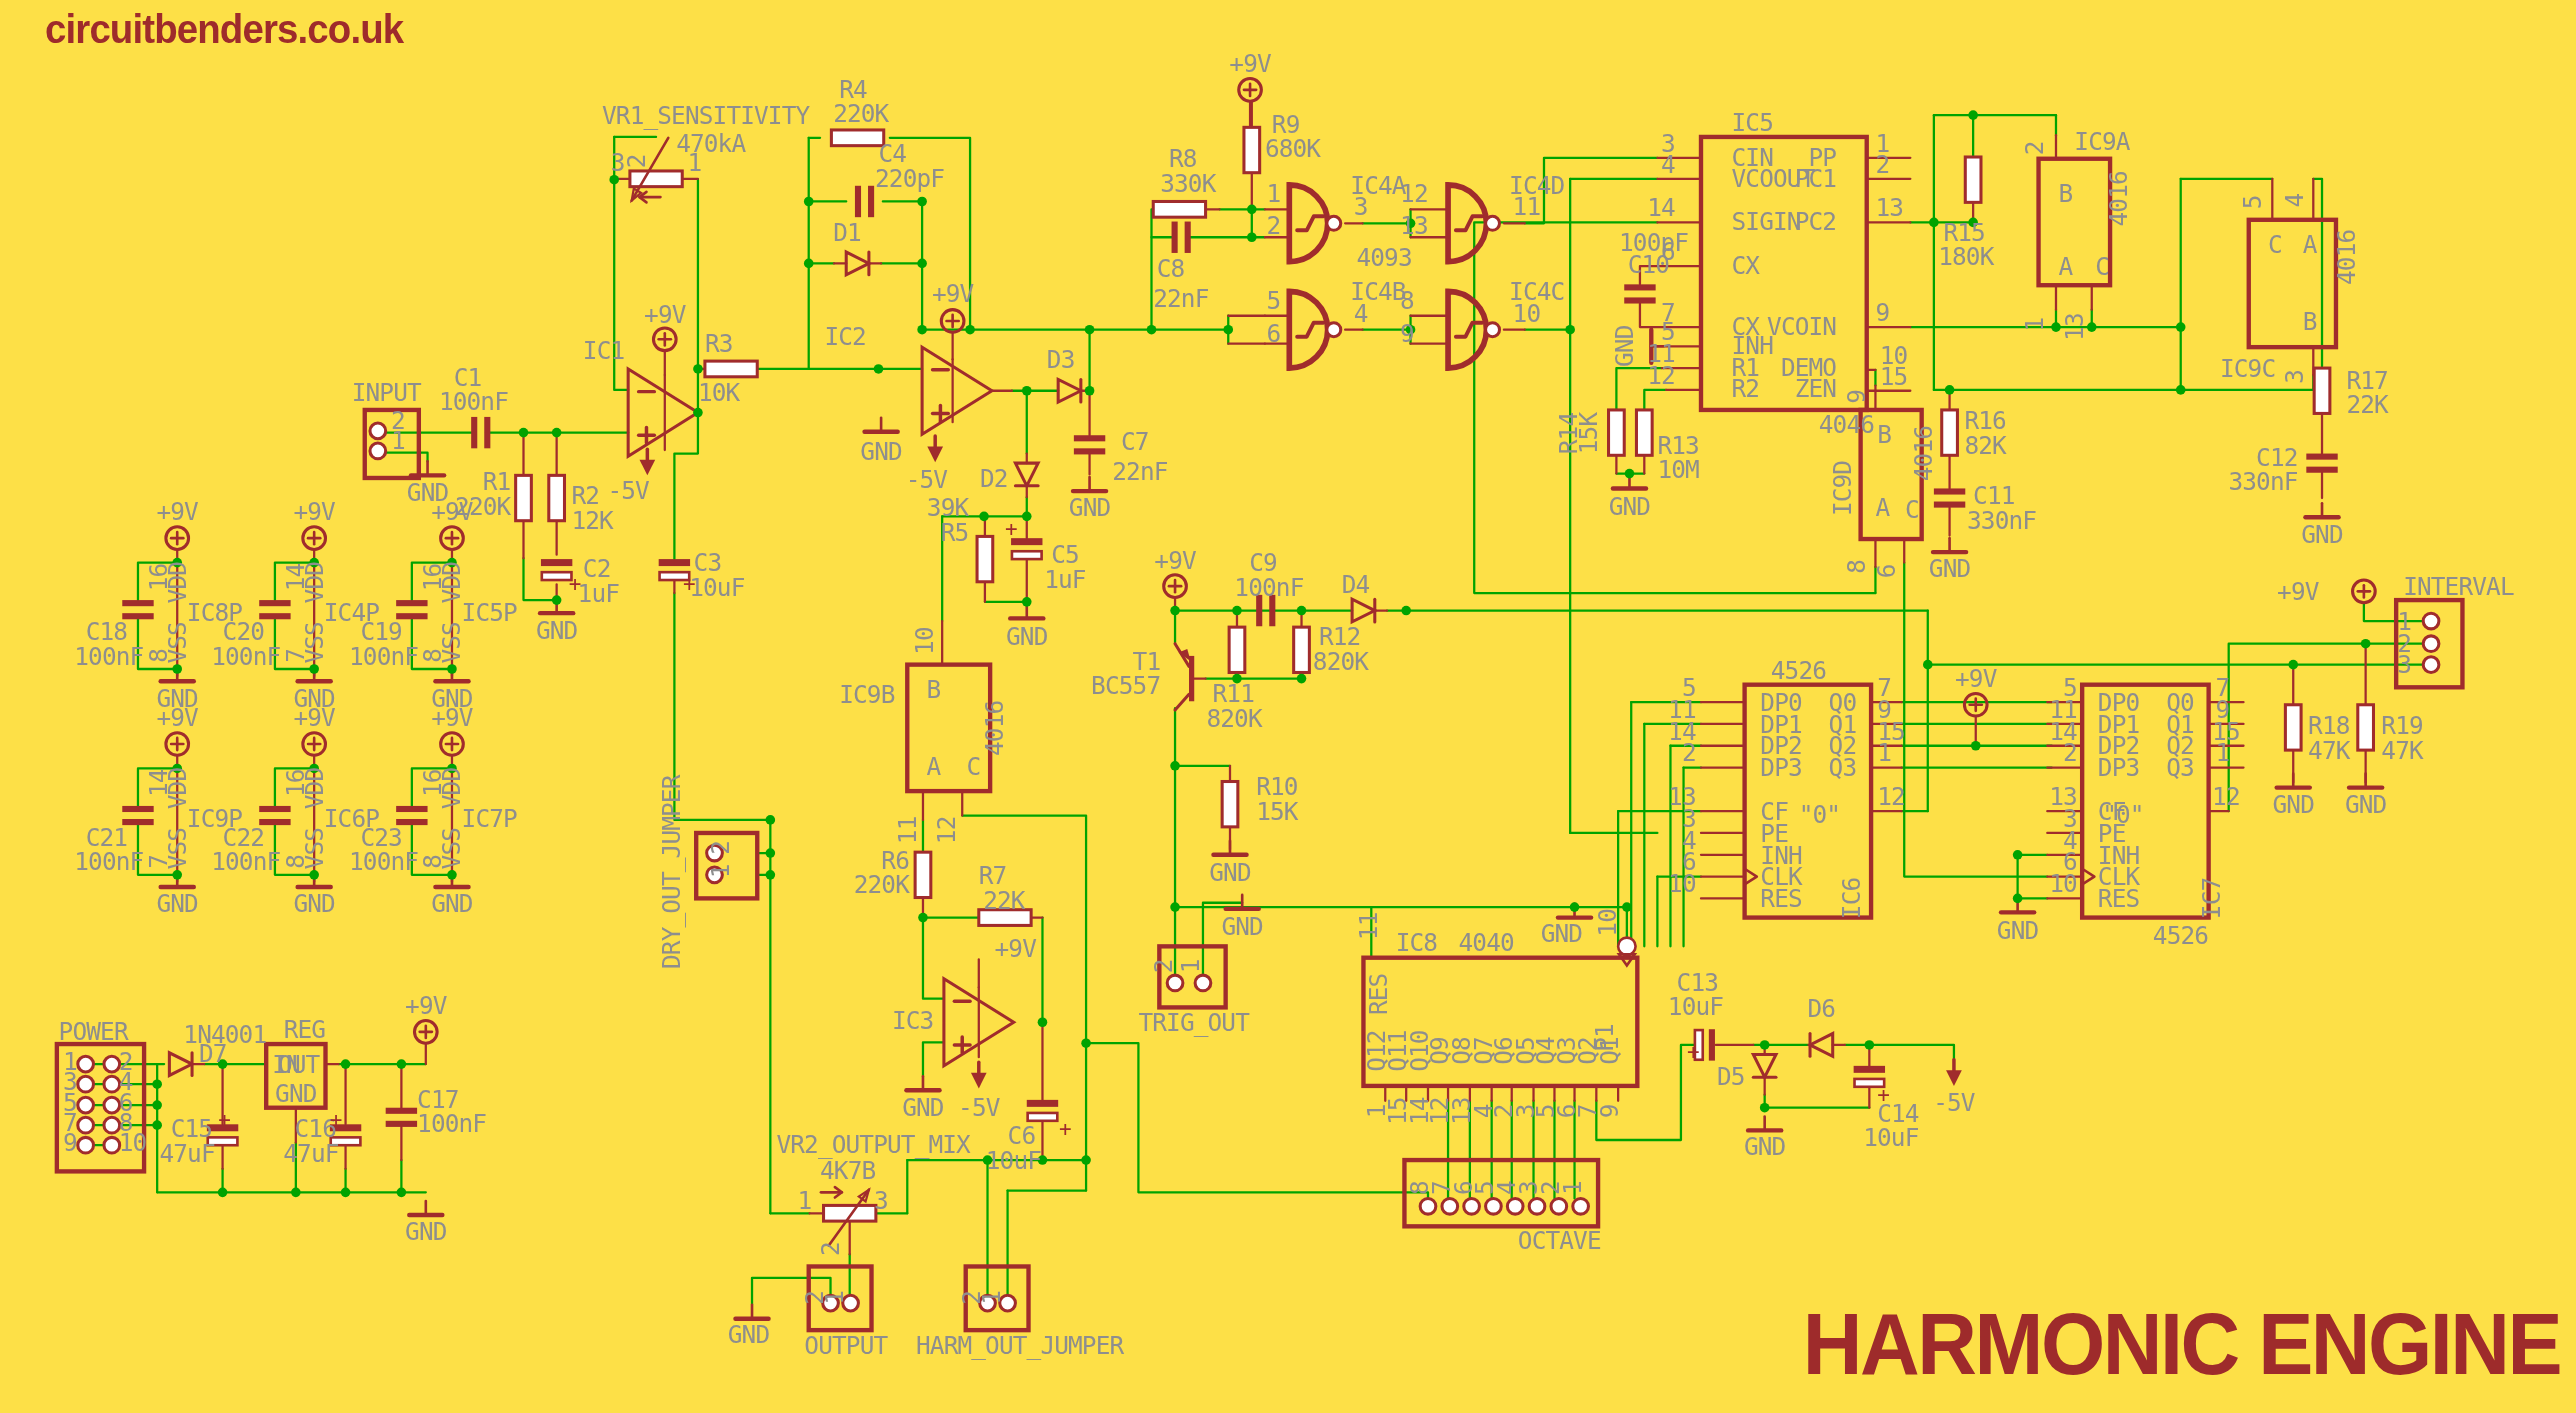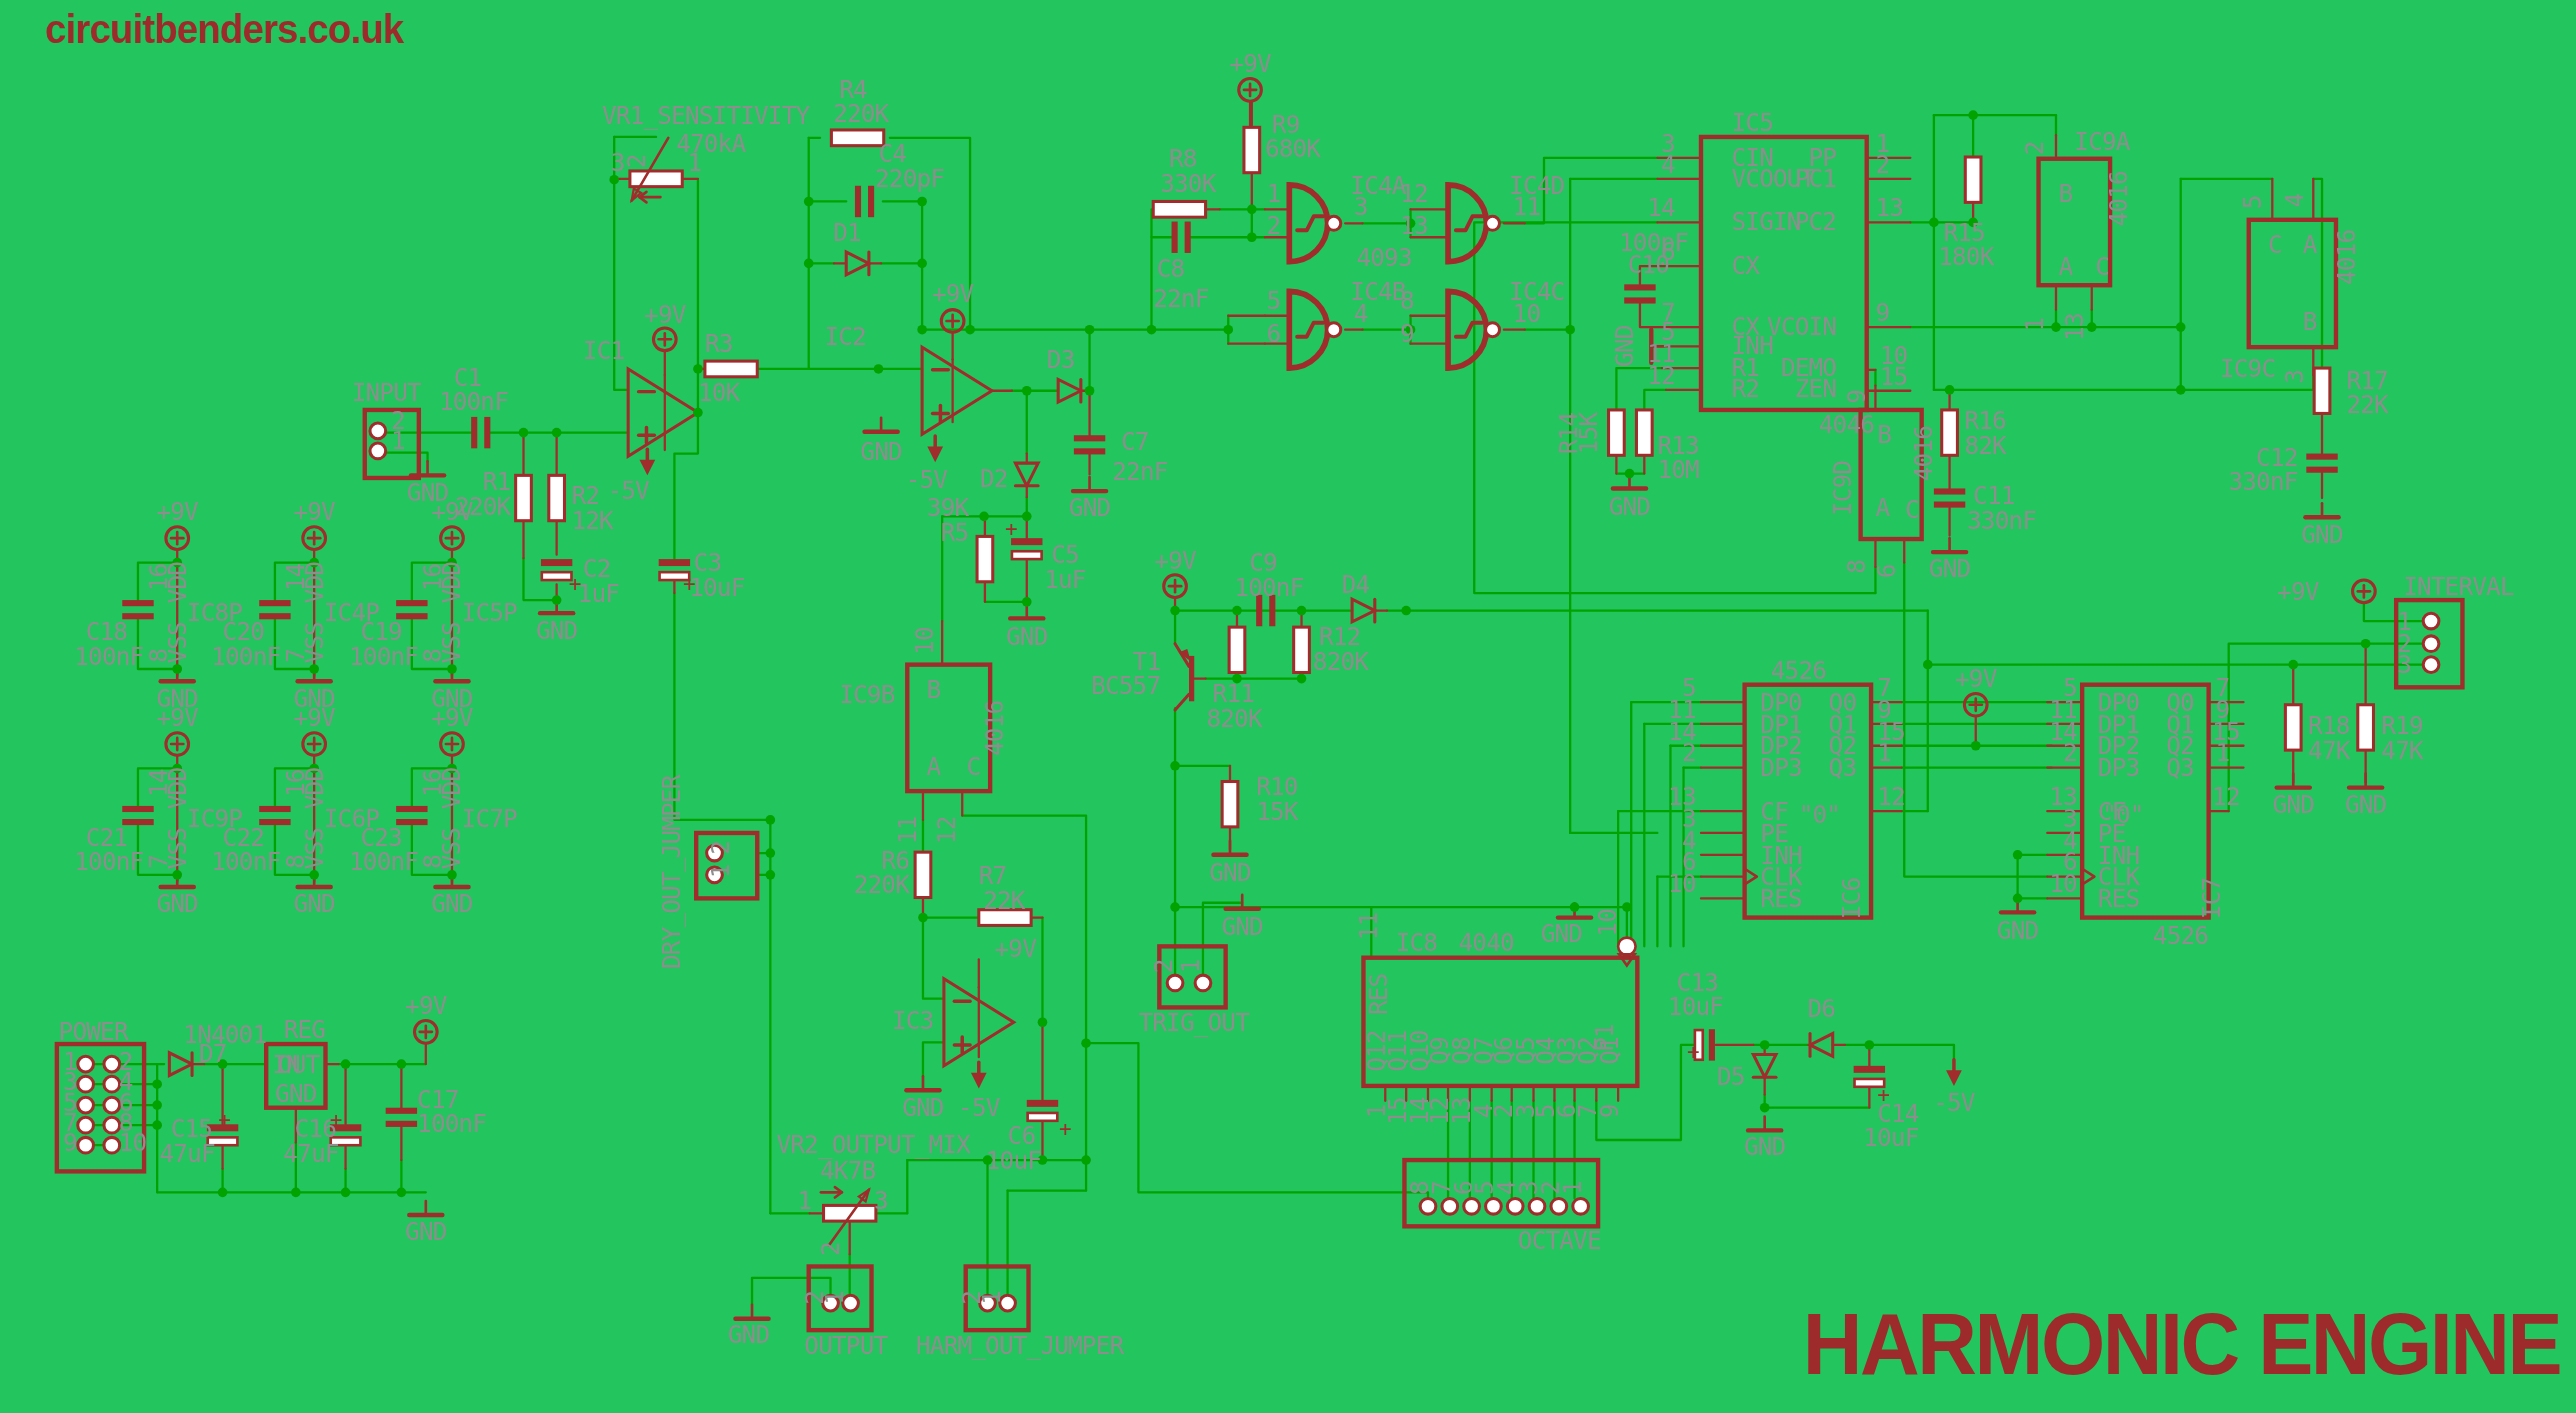--- a/index.html
+++ b/index.html
@@ -1,16 +1,16 @@
 <!DOCTYPE html>
 <html style="font-size:14px"><head>
 <meta charset="utf-8">
 <style>
   html,body{margin:0;padding:0;background:#fff;}
-  #stage{position:relative;width:2576px;height:1413px;background:#22c55e;overflow:hidden;
+  #stage{position:relative;width:2576px;height:1413px;background:#fde047;overflow:hidden;
          font-family:"DejaVu Sans Mono","Liberation Mono",monospace;}
   #logo{position:absolute;left:45px;top:7px;font-family:"Liberation Sans",sans-serif;
         font-weight:bold;font-size:40px;letter-spacing:-0.9px;color:#9e2b2b;transform:scaleX(.96);transform-origin:left;}
   #title{position:absolute;right:15.7px;bottom:19px;font-family:"Liberation Sans",sans-serif;
          font-weight:bold;font-size:87px;letter-spacing:-2.6px;color:#9e2b2b;transform:scaleX(.95);transform-origin:right;}
   svg text{font-family:"DejaVu Sans Mono","Liberation Mono",monospace;letter-spacing:-1px;}
 </style>
 </head>
 <body>
 

